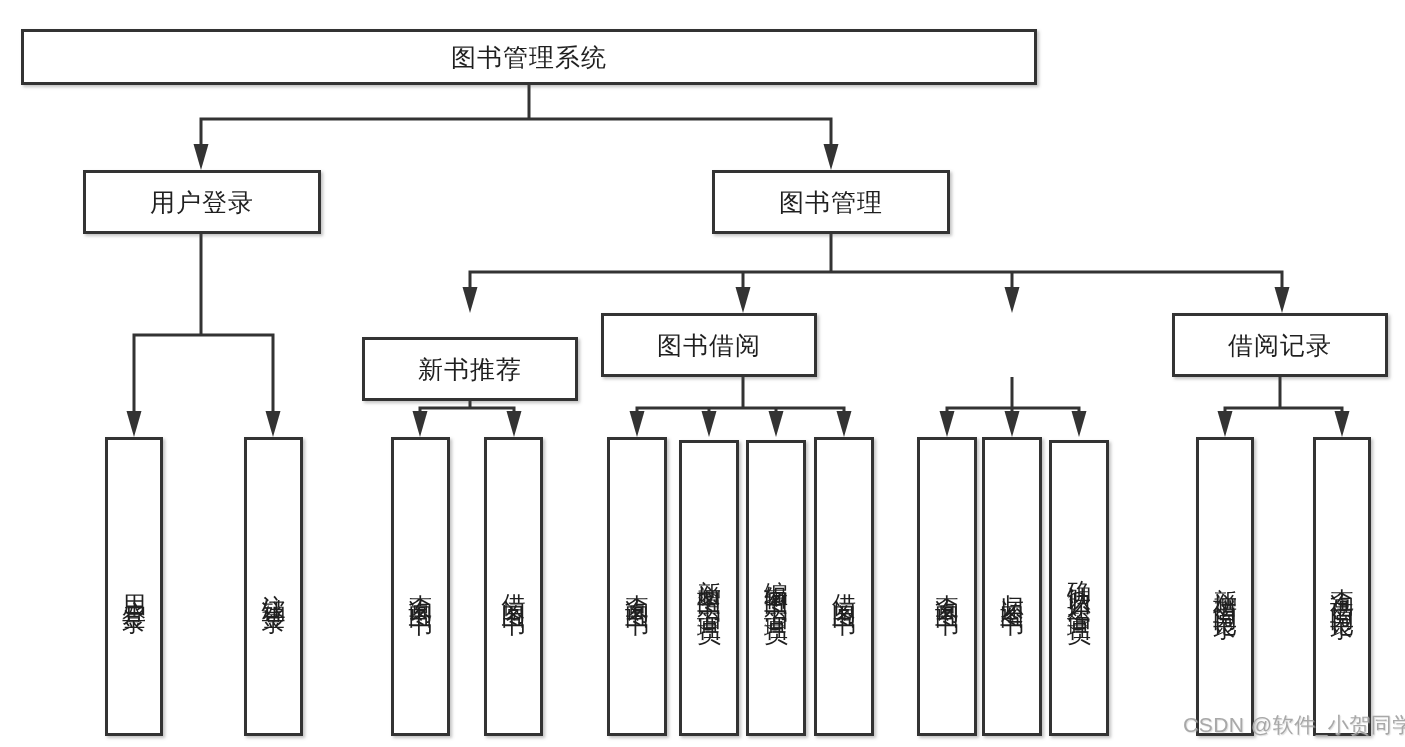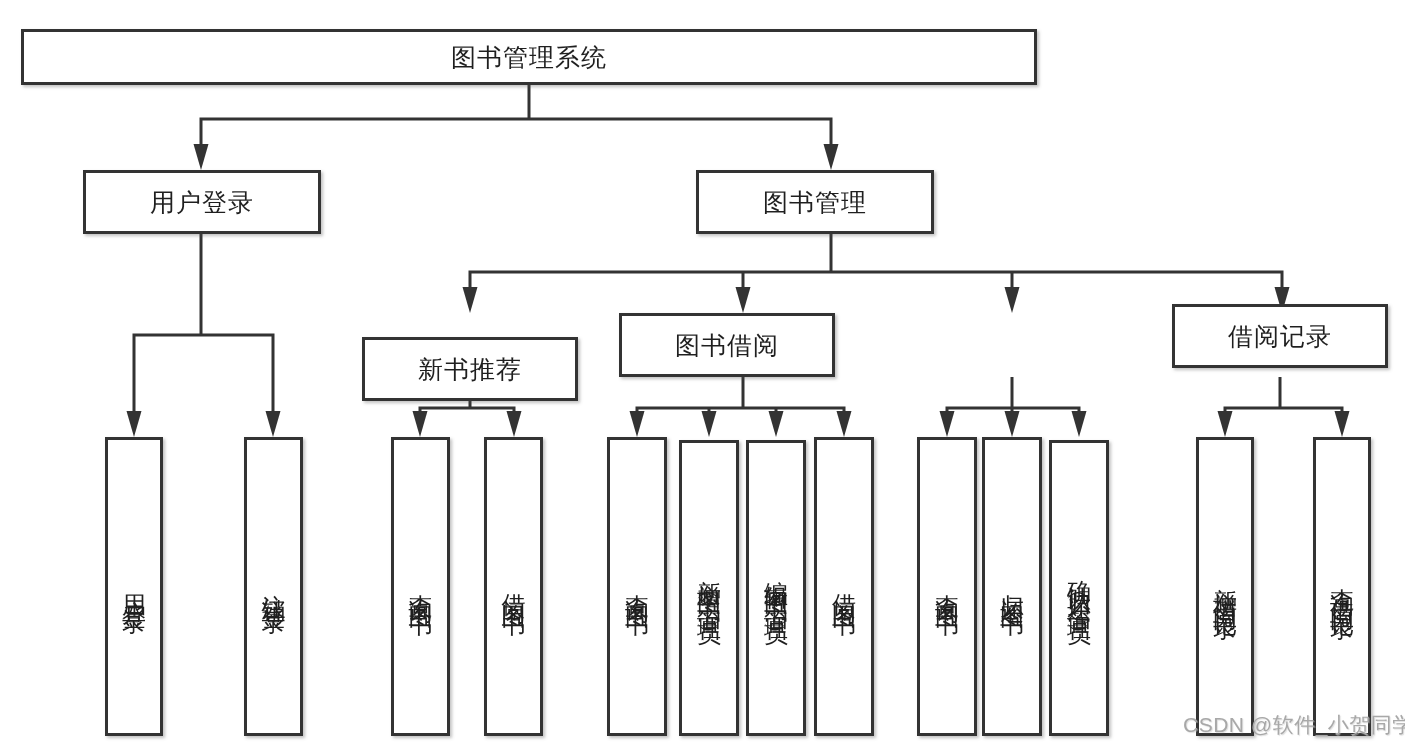--- a/index.html
+++ b/index.html
@@ -102,31 +102,31 @@
     </g>
   </svg>
 
   <div class="node h" style="left:21px;top:13px;width:1016px;height:56px;margin-top:16px;">
     <span>图书管理系统</span>
   </div>
 
   <div class="node h" style="left:83px;top:170px;width:238px;height:64px;">
     <span>用户登录</span>
   </div>
-  <div class="node h" style="left:696px;top:170px;width:238px;height:64px;">
+  <div class="node h" style="left:712px;top:170px;width:238px;height:64px;">
     <span>图书管理</span>
   </div>
 
   <div class="node h" style="left:362px;top:313px;width:216px;height:64px;margin-top:24px;">
     <span>新书推荐</span>
   </div>
-  <div class="node h" style="left:619px;top:313px;width:216px;height:64px;">
+  <div class="node h" style="left:601px;top:313px;width:216px;height:64px;">
     <span>图书借阅</span>
   </div>
-  <div class="node h" style="left:1172px;top:304px;width:216px;height:64px;">
+  <div class="node h" style="left:1172px;top:313px;width:216px;height:64px;">
     <span>借阅记录</span>
   </div>
 
   <div class="node v" style="left:105px;top:437px;width:58px;height:299px;">
     <span>用户登录</span>
   </div>
   <div class="node v" style="left:244px;top:437px;width:59px;height:299px;">
     <span>注销登录</span>
   </div>
 

